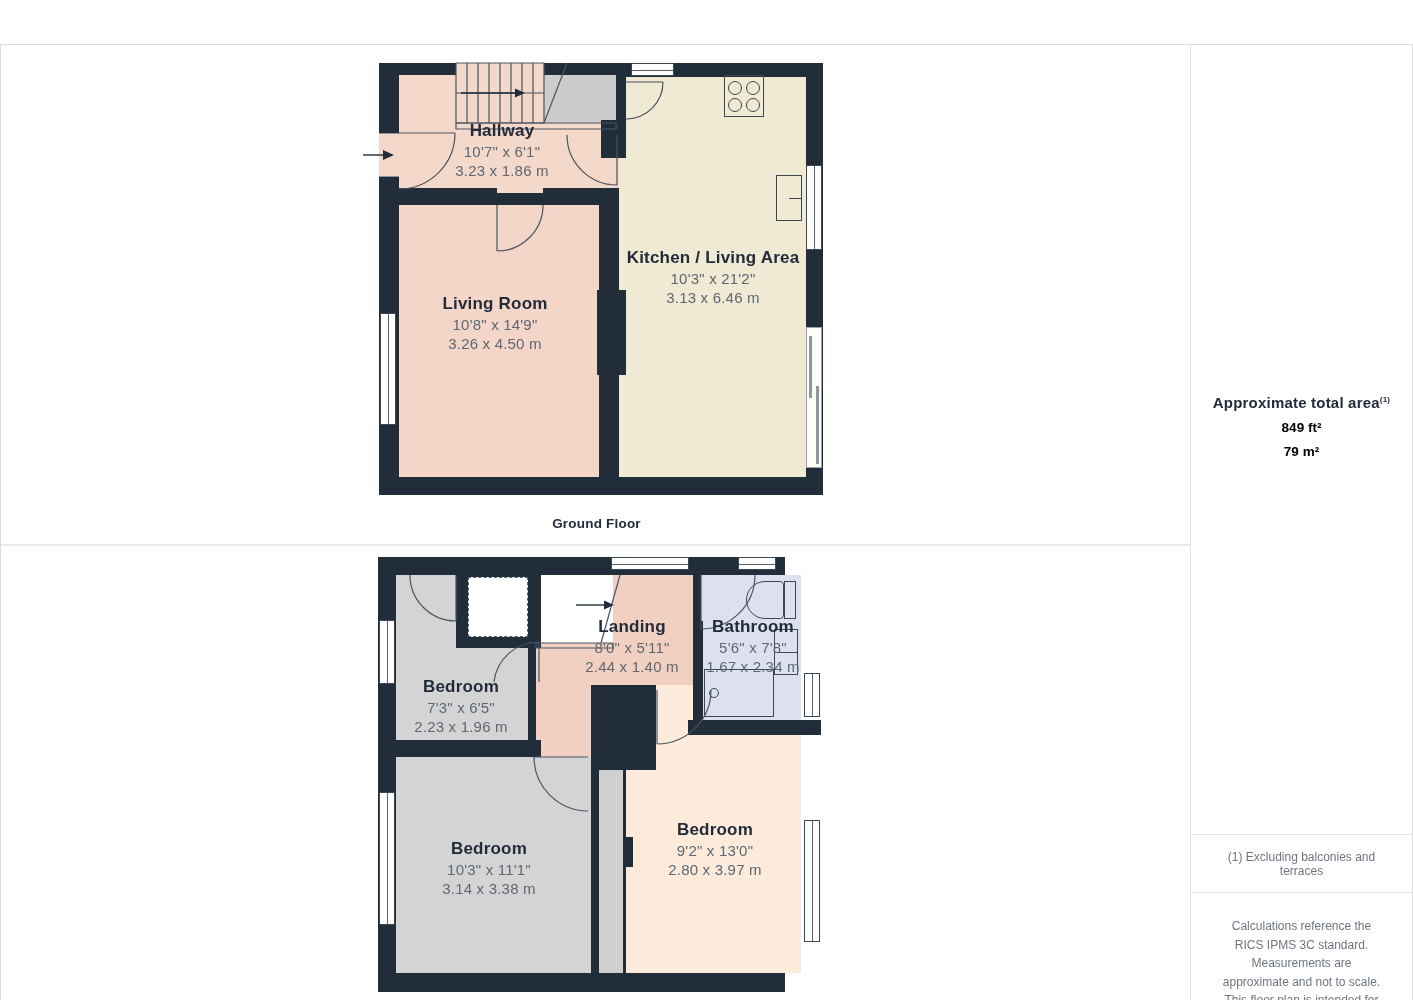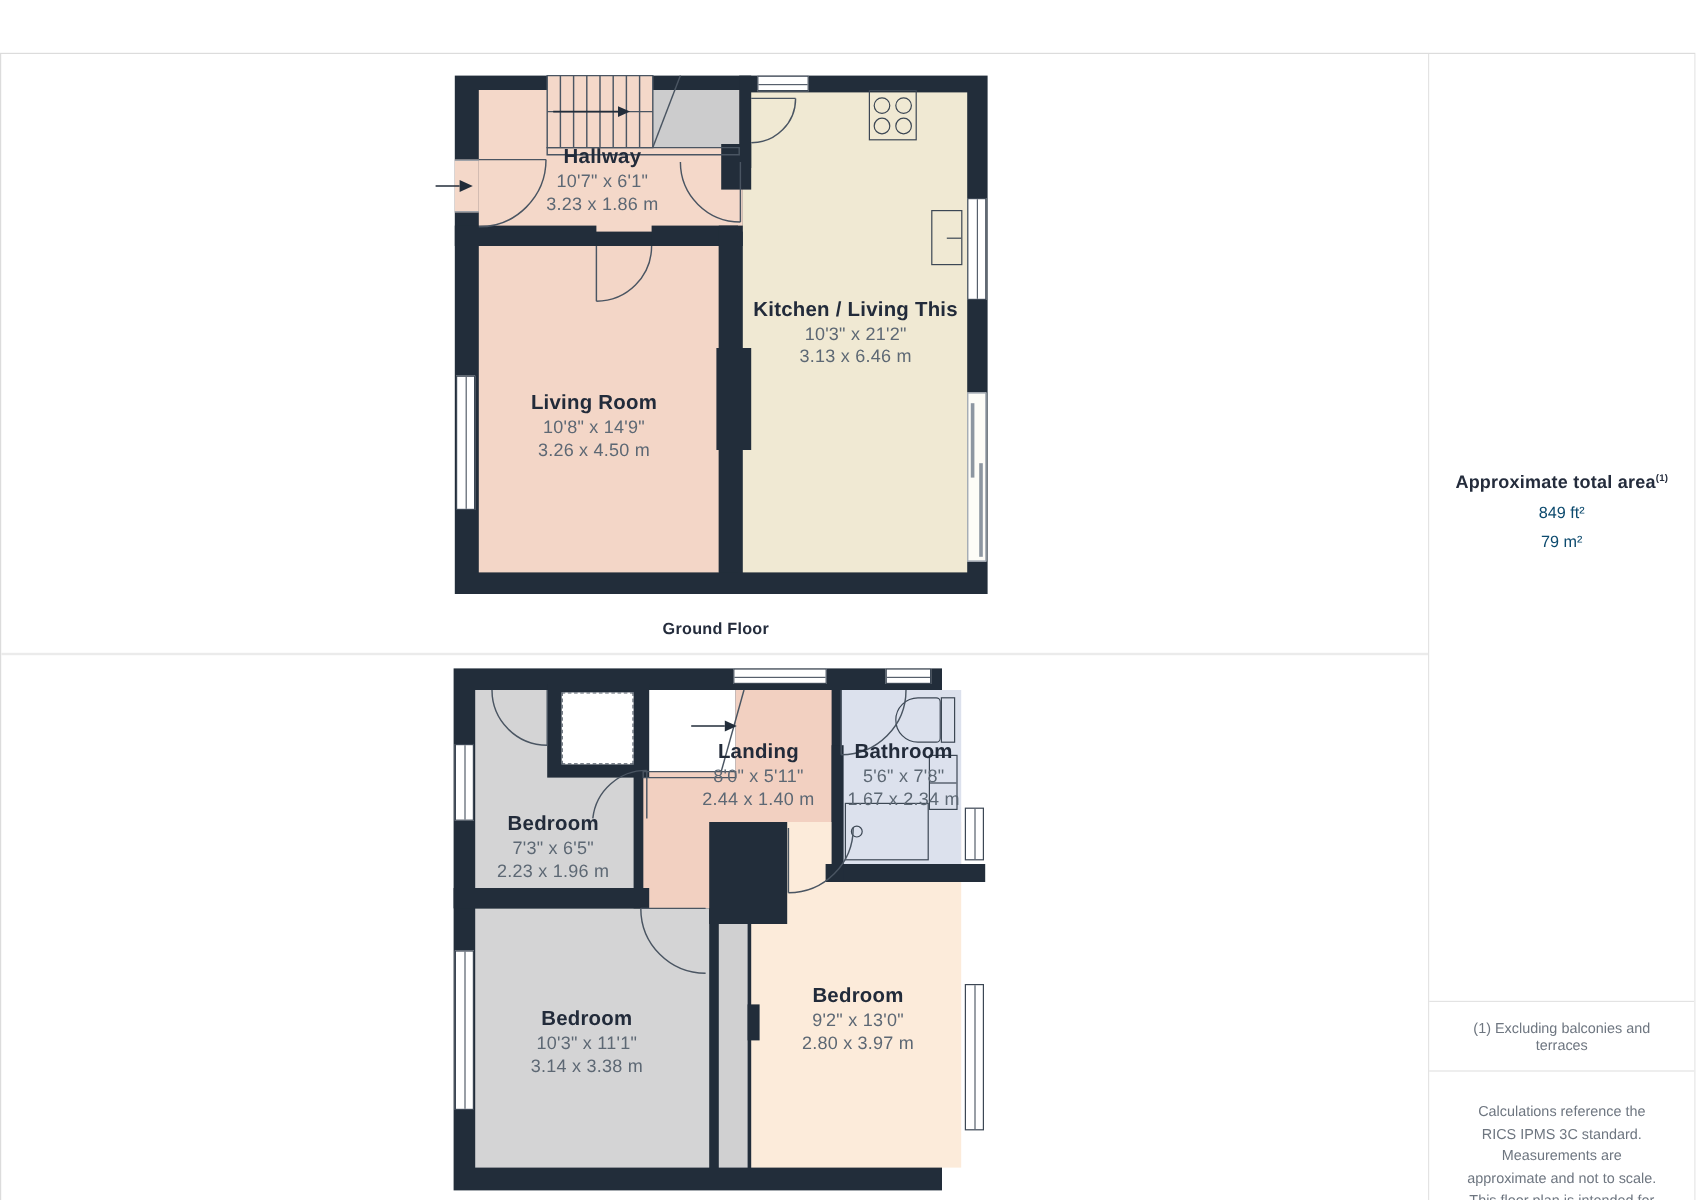--- a/index.html
+++ b/index.html
@@ -47,21 +47,21 @@
 
   .room-label { position:absolute; transform:translateX(-50%); text-align:center; white-space:nowrap; z-index:6; }
   .room-name { font-size:17px; font-weight:700; color:#222b3a; letter-spacing:.2px; }
   .room-dim  { font-size:15px; color:#5d6874; margin-top:2px; letter-spacing:.2px; }
 
   
   .sidebar { position:absolute; right:0; top:0; width:222px; height:968px; border-left:1px solid #e3e3e3; background:#fff; }
   .sb-sec1 { height:790px; border-bottom:1px solid #e3e3e3; padding-top:349px; text-align:center; }
   .sb-title { font-size:15px; font-weight:700; color:#242c3c; letter-spacing:.2px; }
   .sb-title sup { font-size:8px; }
-  .sb-val { font-size:13.5px; color:#0c4a6e; margin-top:9px; }
+  .sb-val { font-size:13.5px; color:#000000; margin-top:9px;font-weight:bold; }
   .sb-sec2 { height:58px; border-bottom:1px solid #e3e3e3; display:flex; align-items:center; justify-content:flex-start; padding:0 14px; }
   .sb-footnote { font-size:12px; color:#6e7680; text-align:center; }
   .sb-sec3 { padding:24px 26px 0; text-align:center; }
   .sb-disclaimer { font-size:12px; color:#6e7680; line-height:1.55; }
 </style>
 </head>
 <body>
 
 <div class="page">
   <div class="main">
@@ -117,27 +117,27 @@
             <circle cx="356" cy="42" r="6.5"></circle>
               <circle cx="374" cy="42" r="6.5"></circle>
           </g>
         </svg>
 
         <div class="room-label" style="left:123px;top:58px;">
           <div class="room-name">Hallway</div>
           <div class="room-dim">10'7" x 6'1"</div>
           <div class="room-dim">3.23 x 1.86 m</div>
         </div>
-        <div class="room-label" style="left:116px;top:263px;">
+        <div class="room-label" style="left:116px;top:231px;">
           <div class="room-name">Living Room</div>
           <div class="room-dim">10'8" x 14'9"</div>
           <div class="room-dim">3.26 x 4.50 m</div>
         </div>
         <div class="room-label" style="left:334px;top:185px;">
-          <div class="room-name">Kitchen / Living This</div>
+          <div class="room-name">Kitchen / Living Area</div>
           <div class="room-dim">10'3" x 21'2"</div>
           <div class="room-dim">3.13 x 6.46 m</div>
         </div>
       </div>
       <div class="floor-label">Ground Floor</div>
     </section>
 
     <section class="panel floor1">
       <div class="plan f1">
 

